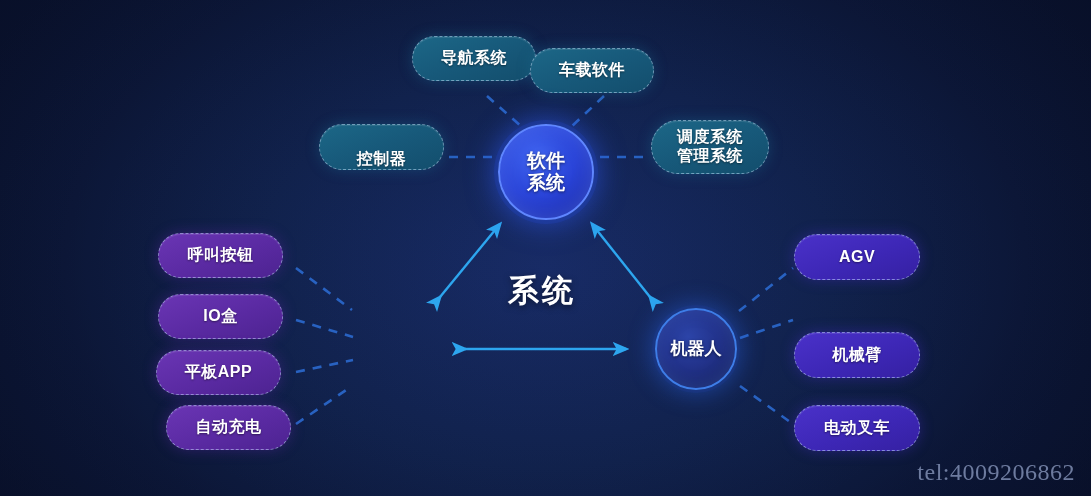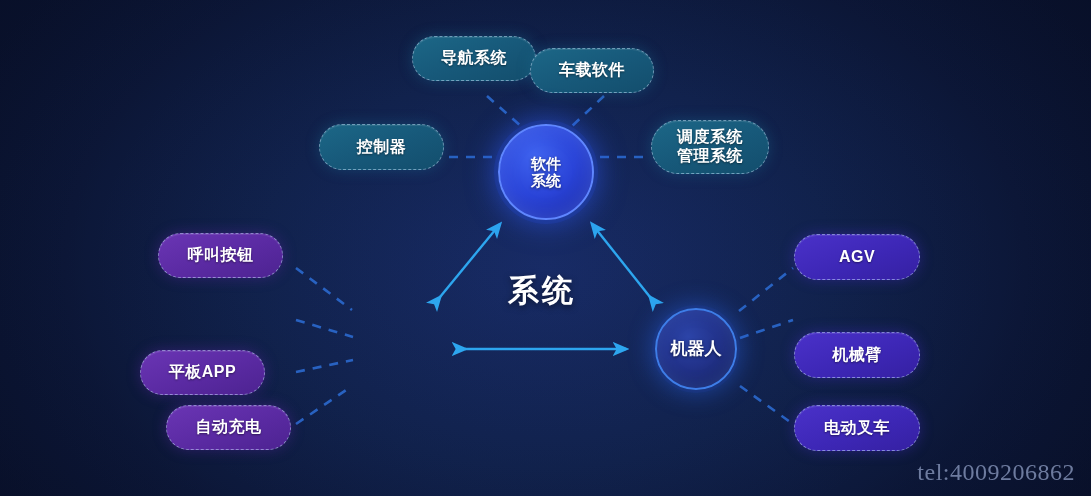--- a/index.html
+++ b/index.html
@@ -86,21 +86,21 @@
     text-shadow: 0 1px 3px rgba(0,0,0,0.55);
   }
   .node-circle.hub {
     width: 96px; height: 96px;
     background: radial-gradient(circle at 38% 32%, #3f63ef 0%, #2a44d8 48%, #1f31b4 78%, #1b2a9c 100%);
     border: 2px solid #5f86ff;
     box-shadow:
       0 0 0 4px rgba(40,80,230,0.18),
       0 0 26px 6px rgba(45,85,235,0.55),
       inset 0 0 18px rgba(120,160,255,0.30);
-    font-size: 15px;
+    font-size: 19px;
     justify-content: center;
   }
   .node-circle.sub {
     width: 82px; height: 82px;
     background: radial-gradient(circle at 40% 34%, #2c44a8 0%, #22328a 45%, #182566 80%, #141e52 100%);
     border: 2px solid #3e7de8;
     box-shadow:
       0 0 0 3px rgba(35,70,180,0.16),
       0 0 22px 5px rgba(40,95,220,0.45),
       inset 0 0 16px rgba(90,140,240,0.25);
@@ -176,35 +176,38 @@
   </svg>
 
   <div class="pill teal" style="left:412px; top:36px; width:124px; height:45px;">
     <span>导航系统</span>
   </div>
 
   <div class="pill teal" style="left:530px; top:48px; width:124px; height:45px;">
     <span>车载软件</span>
   </div>
 
-  <div class="pill teal" style="left:319px; top:124px; width:125px; height:46px;">
+  <div class="pill teal" style="left:319px; top:124px; width:125px; height:46px;align-items:flex-end;">
     <span>控制器</span>
   </div>
 
   <div class="pill teal" style="left:651px; top:120px; width:118px; height:54px; flex-direction:column;">
     <span>调度系统</span>
     <span>管理系统</span>
   </div>
 
   <div class="pill purple" style="left:158px; top:233px; width:125px; height:45px;">
     <span>呼叫按钮</span>
   </div>
 
-
-  <div class="pill purple" style="left:140px; top:350px; width:125px; height:45px;">
+  <div class="pill purple" style="left:158px; top:294px; width:125px; height:45px;">
+    <span>IO盒</span>
+  </div>
+
+  <div class="pill purple" style="left:156px; top:350px; width:125px; height:45px;">
     <span>平板APP</span>
   </div>
 
   <div class="pill purple" style="left:166px; top:405px; width:125px; height:45px;text-align:right;">
     <span>自动充电</span>
   </div>
 
   <div class="pill violet" style="left:794px; top:234px; width:126px; height:46px;">
     <span>AGV</span>
   </div>

